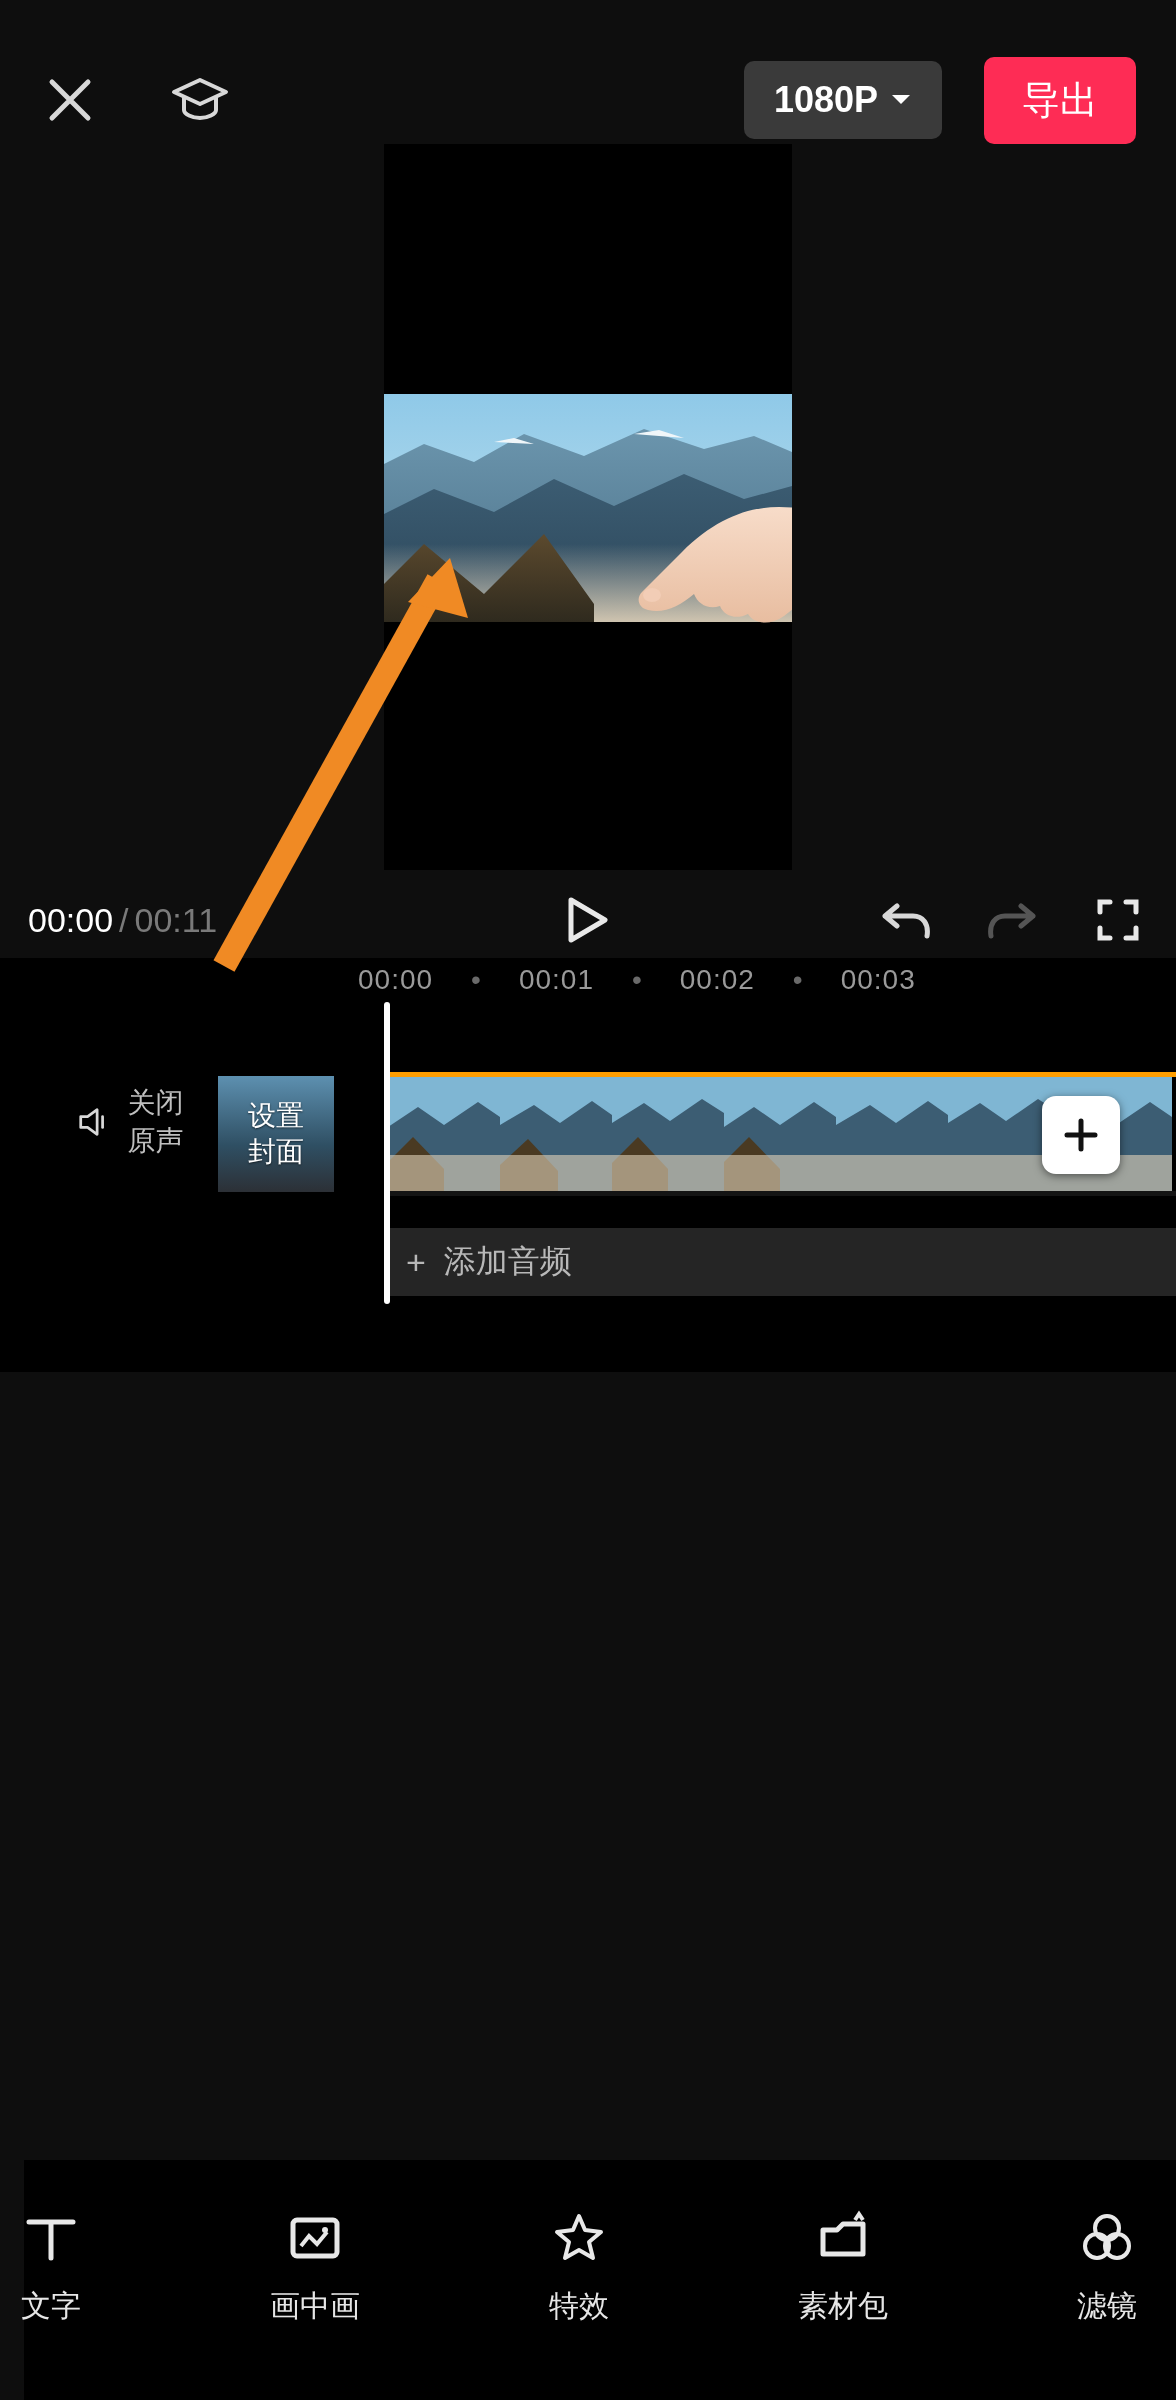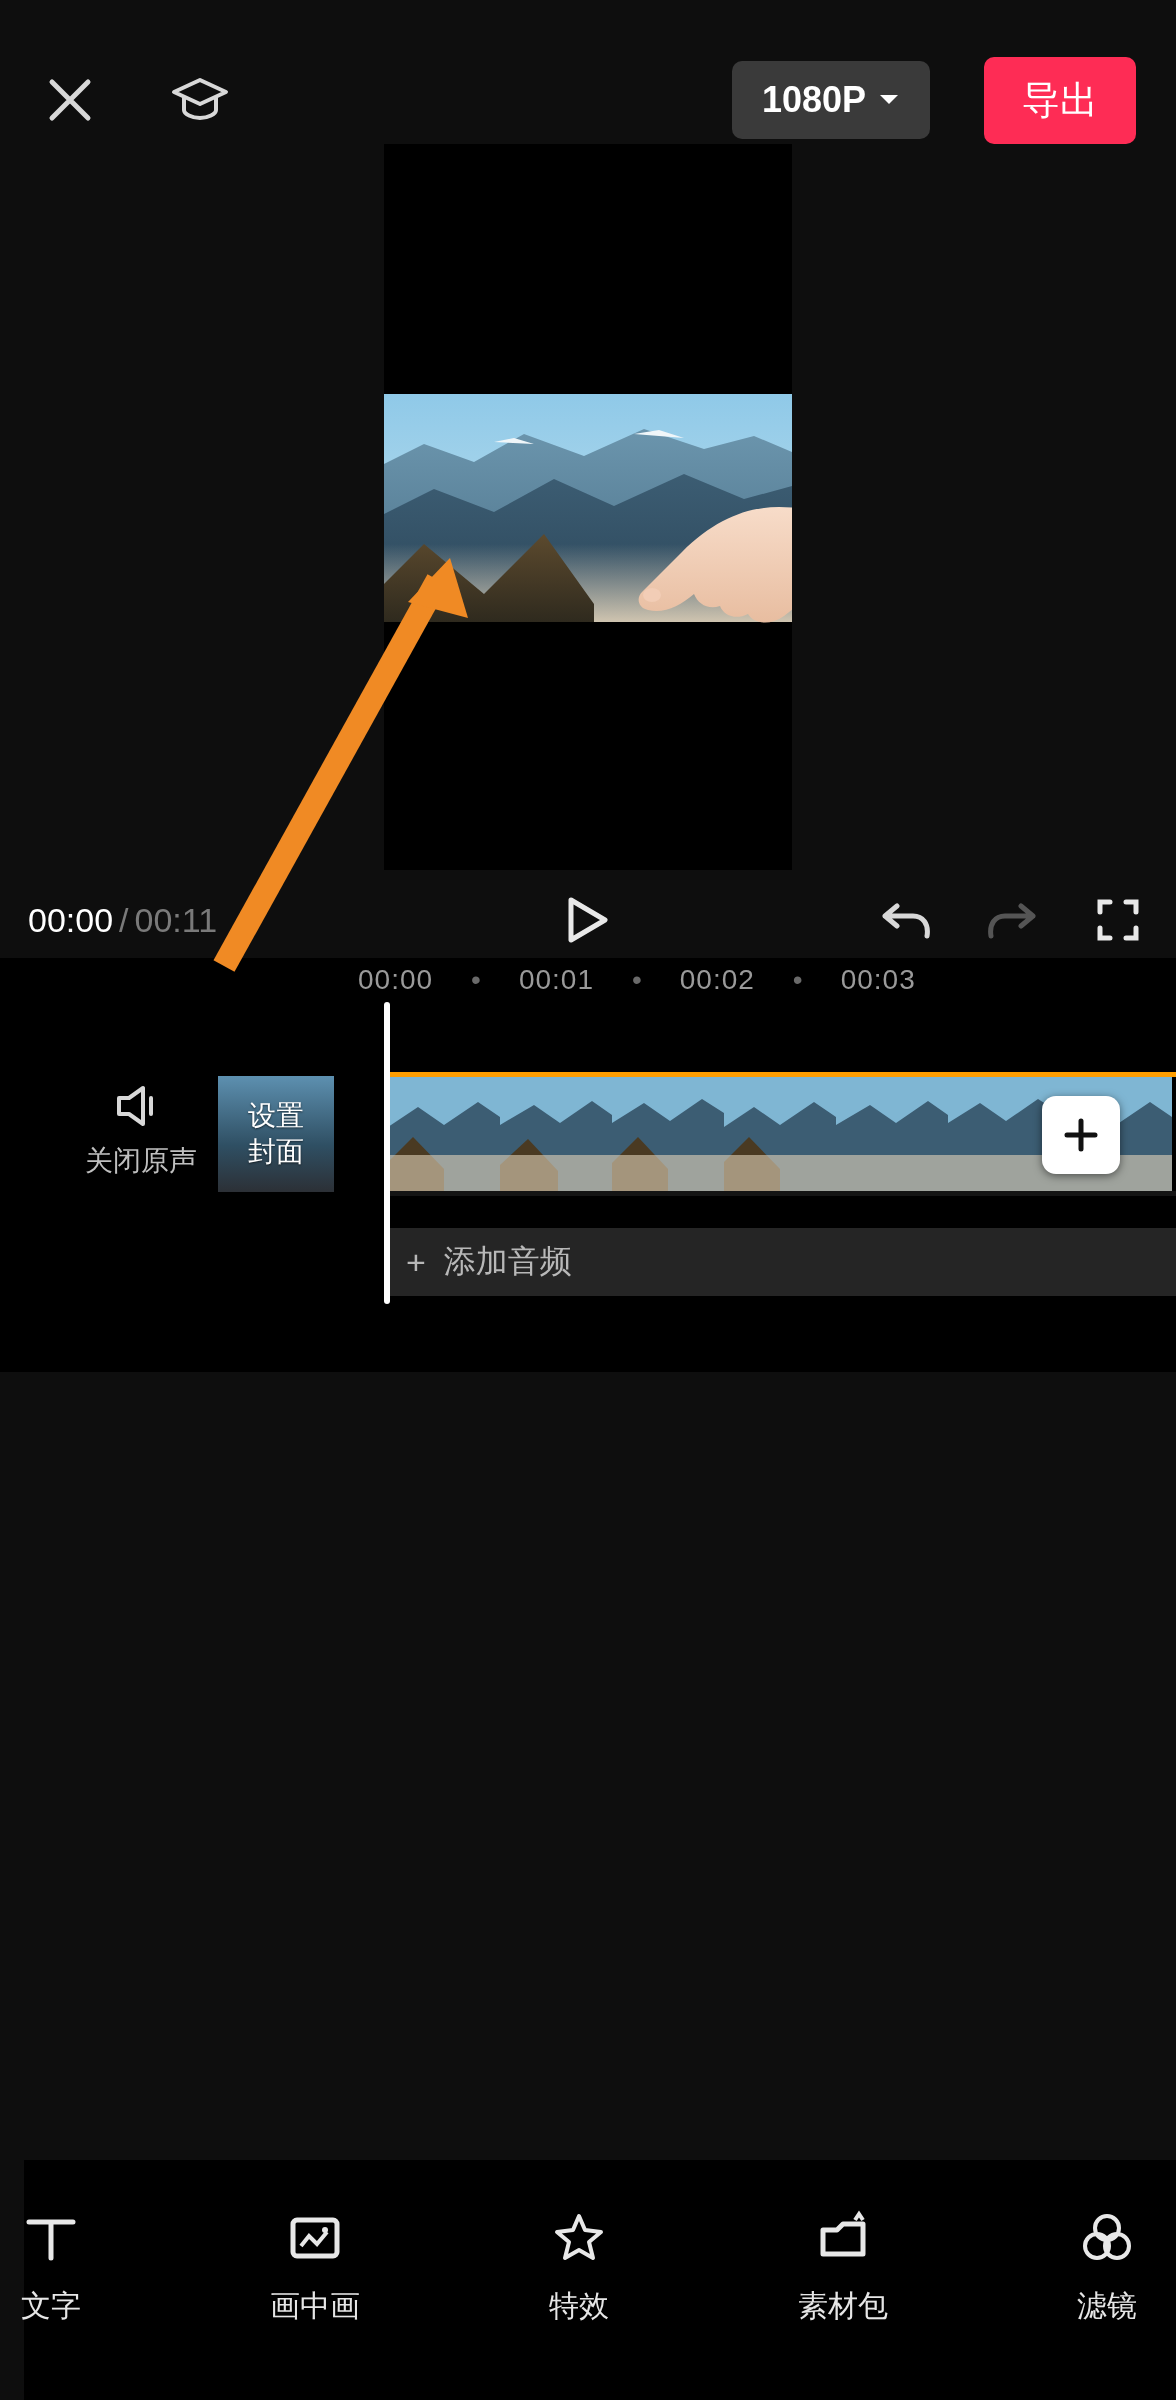--- a/index.html
+++ b/index.html
@@ -2,21 +2,21 @@
 <html><head>
 <meta charset="utf-8">
 <style>
   * { box-sizing: border-box; margin: 0; padding: 0; }
   html, body { width: 1176px; height: 2400px; background: #0e0e0e; font-family: -apple-system, "Helvetica Neue", Arial, sans-serif; color: #fff; overflow: hidden; }
   body { position: relative; }
 
   
   .topbar { position: absolute; top: 55px; left: 0; right: 0; height: 90px; display: flex; align-items: center; padding: 0 40px; }
   .tb-left { display: flex; align-items: center; gap: 70px; }
-  .tb-right { margin-left: auto; display: flex; align-items: center; gap: 42px; }
+  .tb-right { margin-left: auto; display: flex; align-items: center; gap: 30px; }
   .icon-btn { width: 60px; height: 60px; display: flex; align-items: center; justify-content: center; }
   .res-btn { background: #3a3a3a; border-radius: 10px; padding: 18px 30px; font-size: 36px; color: #fff; display: flex; align-items: center; gap: 12px; font-weight: 600; }
   .export-btn { background: #FE2C55; border-radius: 10px; padding: 18px 38px; font-size: 38px; color: #fff; font-weight: 500; margin-left: 12px; }
 
   
   .preview-wrap { position: absolute; top: 144px; left: 0; right: 0; display: flex; justify-content: center; }
   .preview { width: 408px; height: 726px; background: #000; position: relative; overflow: hidden; }
   .mountains { position: absolute; top: 250px; left: 0; right: 0; height: 228px; }
   .hand { position: absolute; right: -10px; top: 330px; }
 
@@ -31,21 +31,21 @@
   
   .ruler { position: absolute; top: 958px; left: 0; right: 0; height: 44px; background: #000; display: flex; align-items: center; font-size: 28px; color: #9a9a9a; }
   .ruler-inner { position: absolute; left: 358px; display: flex; align-items: center; gap: 38px; white-space: nowrap; }
   .tick { letter-spacing: 1px; }
   .dot { color: #6a6a6a; }
 
   
   .timeline-zone { position: absolute; top: 1002px; left: 0; right: 0; height: 370px; background: #000; }
   .tl-row { position: absolute; top: 46px; left: 0; right: 0; height: 192px; }
 
-  .mute-col { position: absolute; left: 78px; top: 36px; width: 126px; display: flex; flex-direction: column; align-items: center; gap: 14px; }
+  .mute-col { position: absolute; left: 78px; top: 36px; width: 126px; display: flex; flex-direction: row; align-items: center; gap: 14px; }
   .mute-label { font-size: 28px; color: #bfbfbf; }
 
   .cover-thumb { position: absolute; left: 218px; top: 28px; width: 116px; height: 116px; display: flex; flex-direction: column; align-items: center; justify-content: center; background: linear-gradient(180deg,#5d90b0 0%, #2f4f63 60%, #2c3036 100%); font-size: 28px; color: #fff; line-height: 36px; text-shadow: 0 1px 2px rgba(0,0,0,0.6); }
 
   .clip-strip { position: absolute; left: 388px; top: 24px; height: 124px; right: -120px; border-top: 5px solid #ff9e00; border-bottom: 5px solid #141414; display: flex; overflow: hidden; }
   .frame { flex: 0 0 112px; height: 100%; }
 
   .add-clip { position: absolute; right: 56px; top: 48px; width: 78px; height: 78px; background: #fff; border-radius: 14px; display: flex; align-items: center; justify-content: center; color: #111; font-size: 46px; font-weight: 300; box-shadow: 0 2px 8px rgba(0,0,0,0.5); }
 
   .audio-row { position: absolute; left: 388px; top: 180px; right: 0; height: 68px; background: #252525; display: flex; align-items: center; padding-left: 18px; gap: 18px; font-size: 32px; color: #b8b8b8; }

